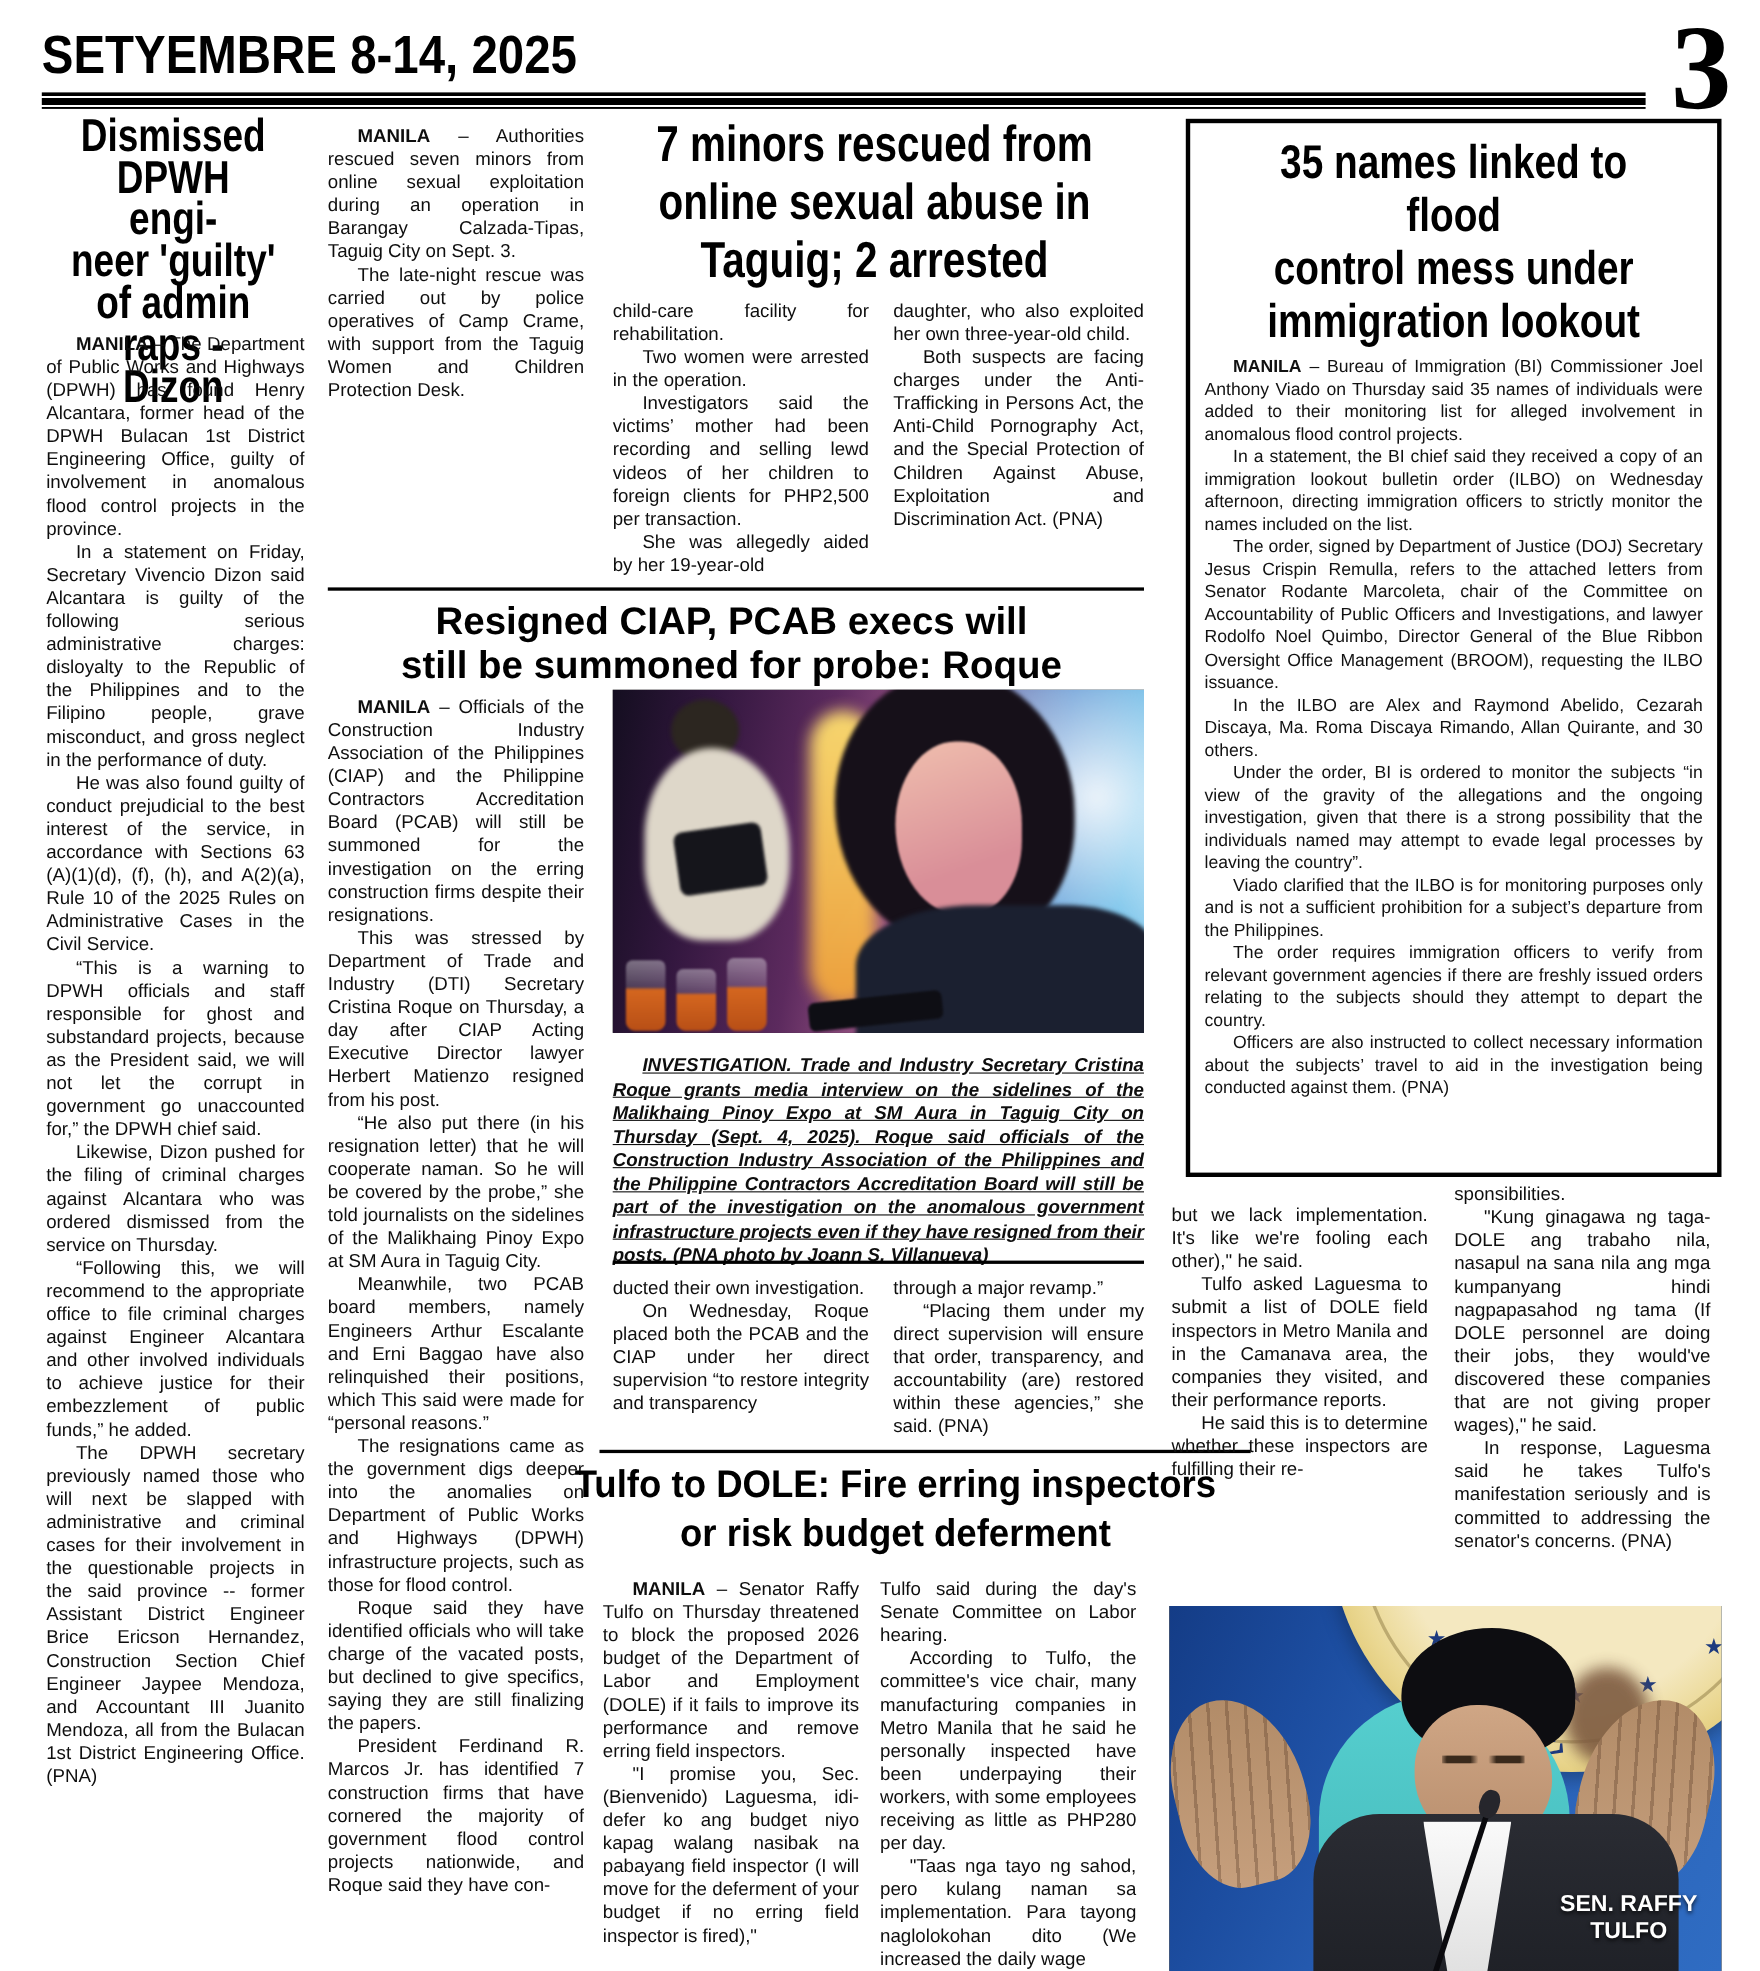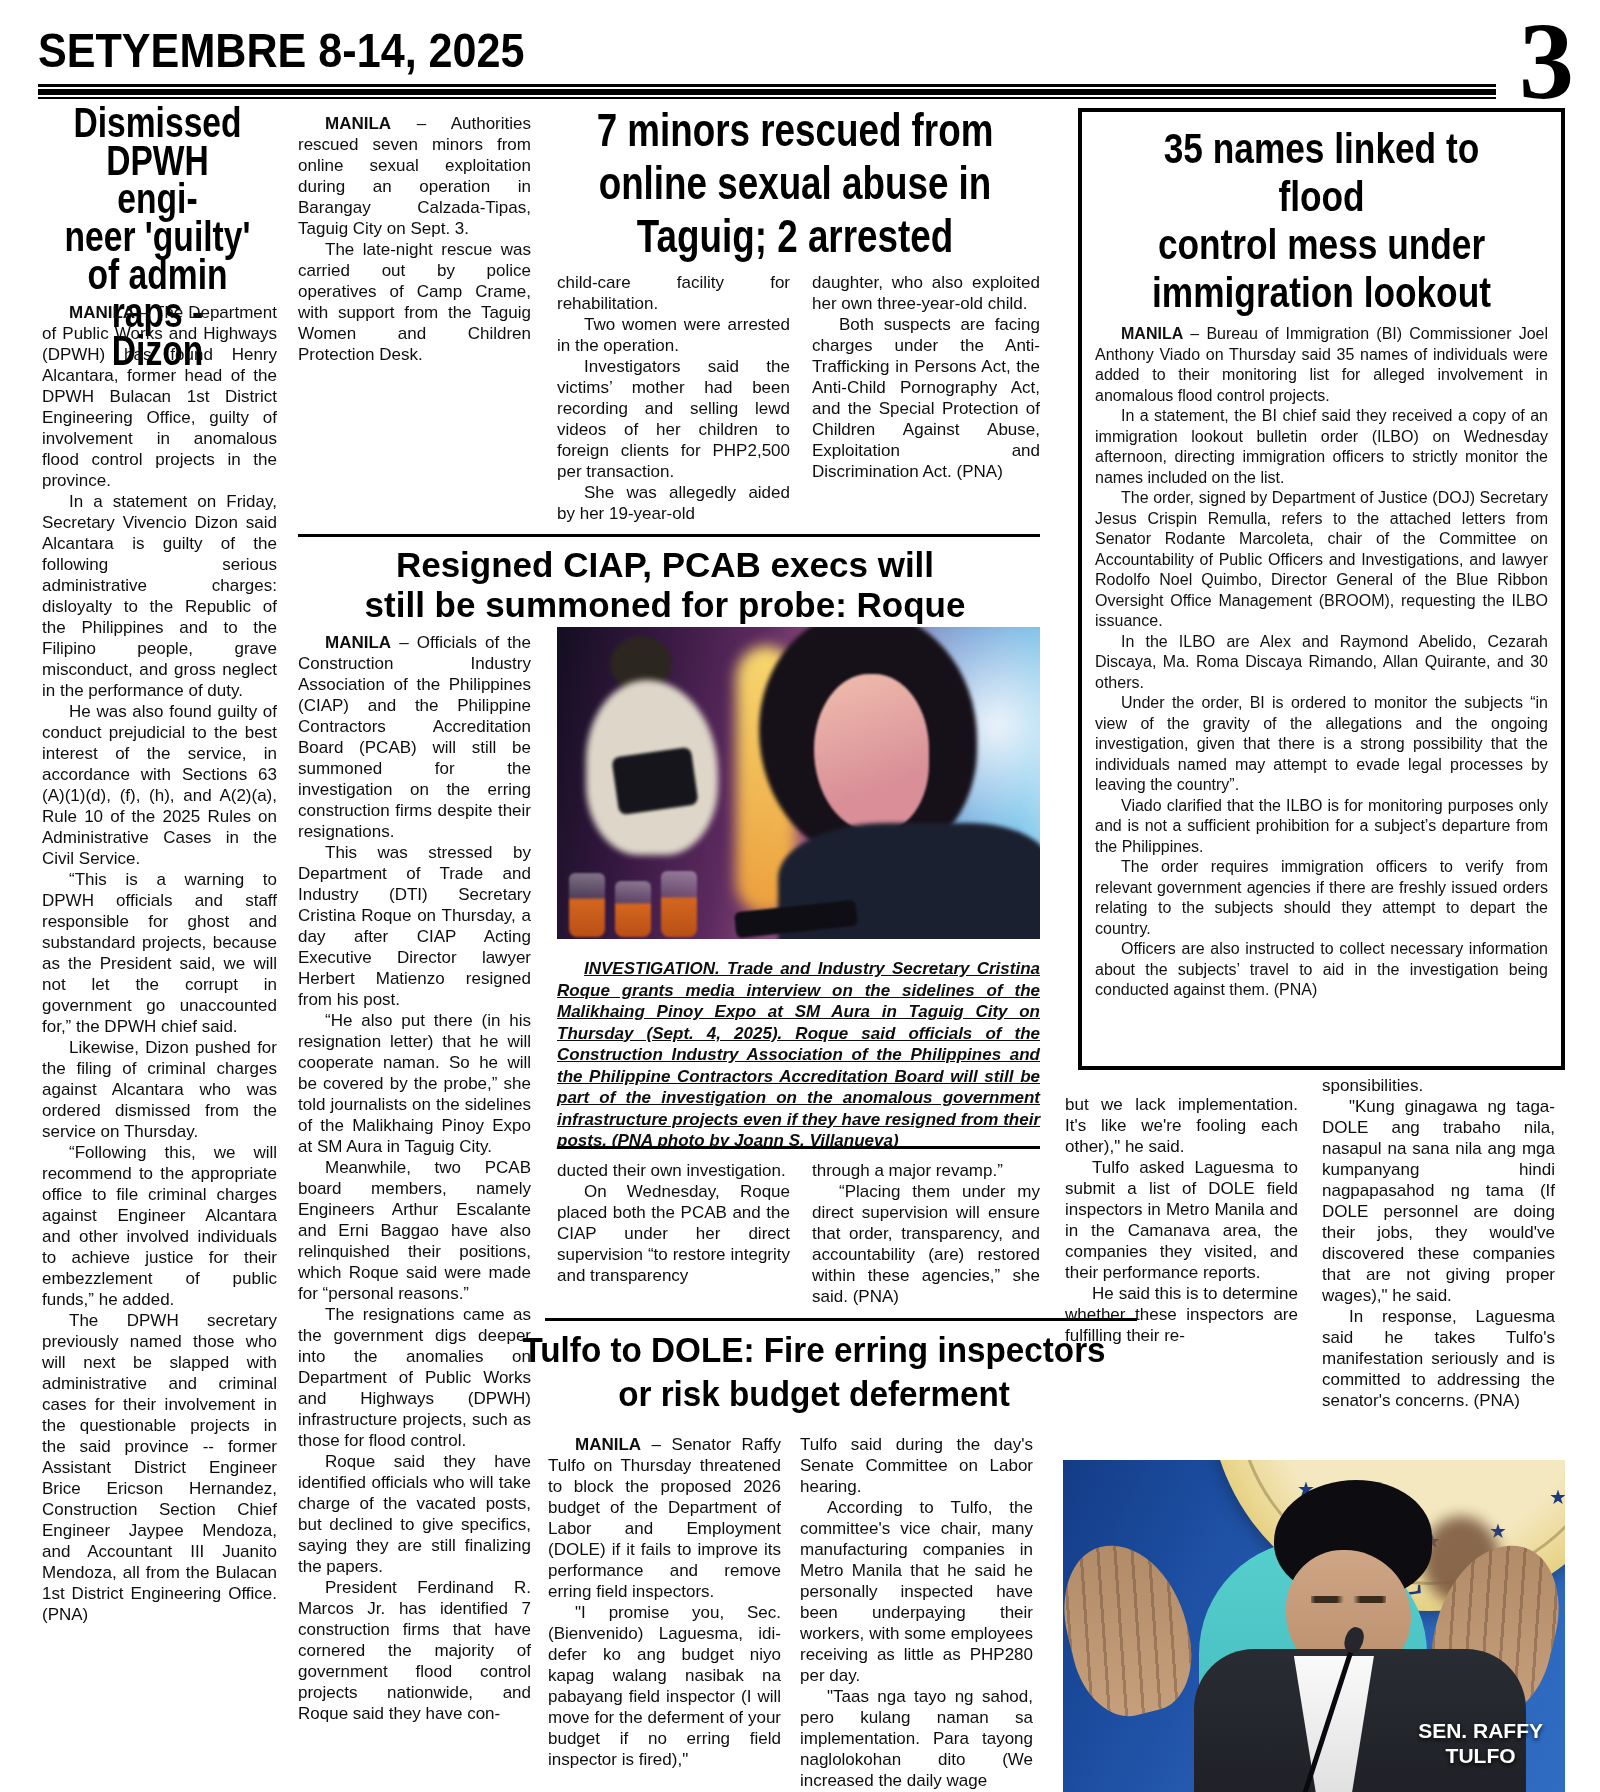--- a/index.html
+++ b/index.html
@@ -174,21 +174,21 @@
         <p>Officers are also instructed to collect necessary information about the subjects’ travel to aid in the investigation being conducted against them. (PNA)</p>
       </div>
   </div>
 
   <div id="rule-ciap" class="rule"></div>
   <h2 id="hl-ciap" class="hl">Resigned CIAP, PCAB execs will<br>still be summoned for probe: Roque</h2>
   <div id="ciap-c1" class="col">
       <p><b>MANILA</b> – Officials of the Construction Industry Association of the Philippines (CIAP) and the Philippine Contractors Accreditation Board (PCAB) will still be summoned for the investigation on the erring construction firms despite their resignations.</p>
       <p>This was stressed by Department of Trade and Industry (DTI) Secretary Cristina Roque on Thursday, a day after CIAP Acting Executive Director lawyer Herbert Matienzo resigned from his post.</p>
       <p>“He also put there (in his resignation letter) that he will cooperate naman. So he will be covered by the probe,” she told journalists on the sidelines of the Malikhaing Pinoy Expo at SM Aura in Taguig City.</p>
-      <p>Meanwhile, two PCAB board members, namely Engineers Arthur Escalante and Erni Baggao have also relinquished their positions, which Roque said were made for “personal reasons.”</p>
+      <p>Meanwhile, two PCAB board members, namely Engineers Arthur Escalante and Erni Baggao have also relinquished their positions, which This said were made for “personal reasons.”</p>
       <p>The resignations came as the government digs deeper into the anomalies on Department of Public Works and Highways (DPWH) infrastructure projects, such as those for flood control.</p>
       <p>Roque said they have identified officials who will take charge of the vacated posts, but declined to give specifics, saying they are still finalizing the papers.</p>
       <p>President Ferdinand R. Marcos Jr. has identified 7 construction firms that have cornered the majority of government flood control projects nationwide, and Roque said they have con-</p>
     </div>
 
   <div id="ciap-photo" class="photo">
     <div class="cp-bg"></div>
     <div class="cp-blue"></div>
     <div class="cp-glow"></div>
     <div class="cp-camhead"></div>

